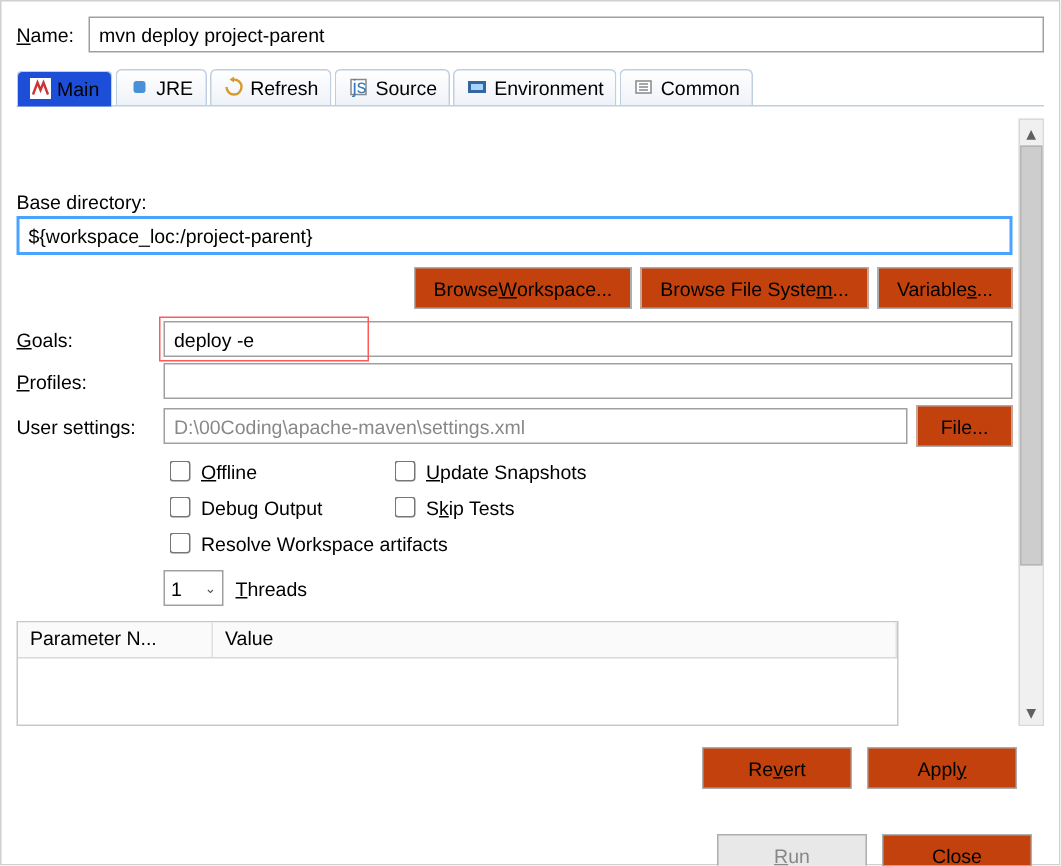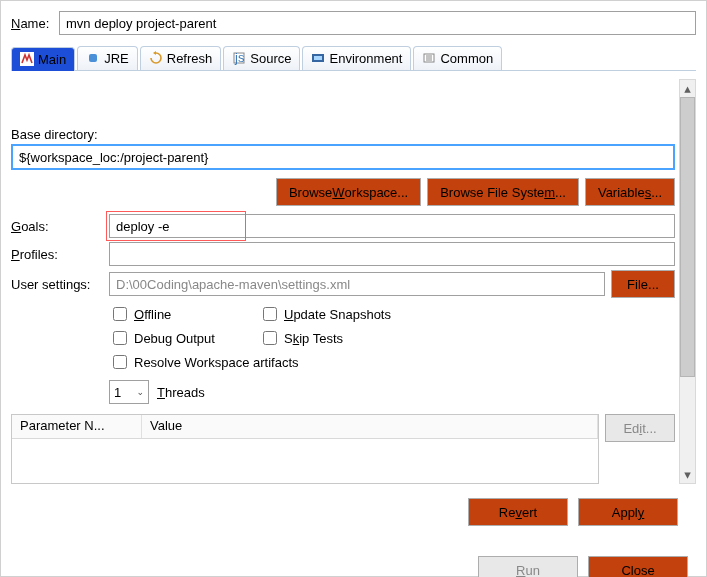--- a/index.html
+++ b/index.html
@@ -190,21 +190,20 @@
 
         <div class="table-area">
           <div class="table">
             <div class="thead">
               <div class="th">Parameter N...</div>
               <div class="th">Value</div>
             </div>
             <div class="tbody"></div>
           </div>
           <div class="table-btns">
-            <button class="btn disabled">Ed<span class="under">i</span>t...</button>
           </div>
         </div>
 
       </div>
 
       <div class="scrollbar">
         <div class="sbtn">▴</div>
         <div class="strack">
           <div class="sthumb"></div>
         </div>

